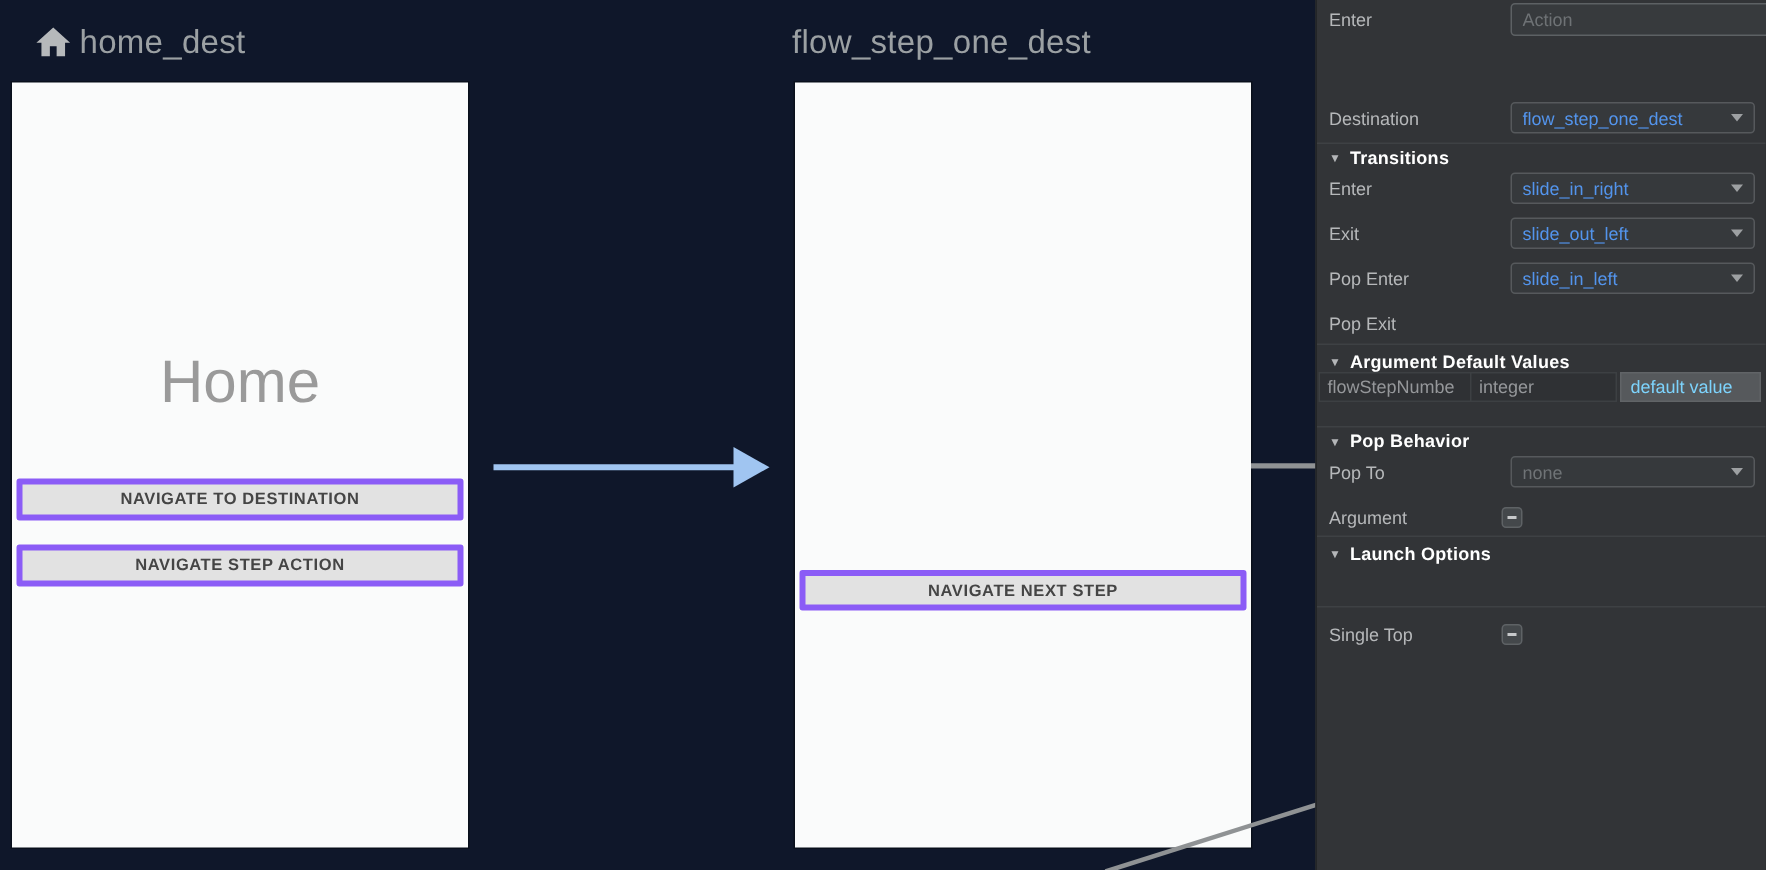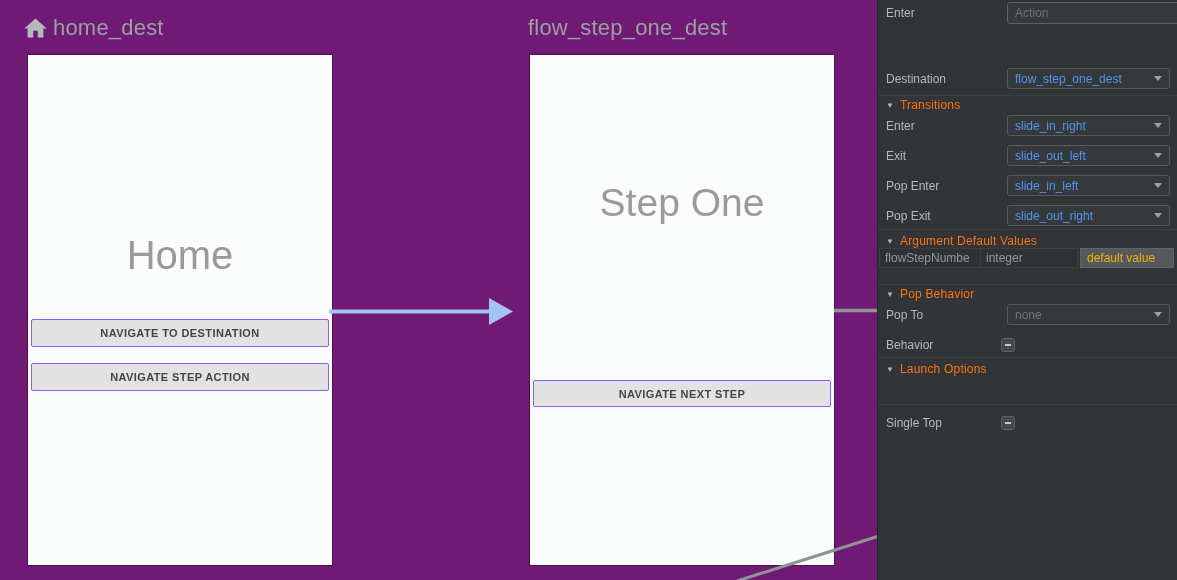--- a/index.html
+++ b/index.html
@@ -1,31 +1,31 @@
 <!DOCTYPE html>
 <html><head>
 <meta charset="utf-8">
 <style>
   * { margin:0; padding:0; box-sizing:border-box; }
   html,body { width:1177px; height:580px; overflow:hidden; background:#2c2e31;
               font-family:"Liberation Sans", sans-serif; }
-  .stage { position:absolute; left:0; top:0; width:877px; height:580px; background:#701a75; }
+  .stage { position:absolute; left:0; top:0; width:877px; height:580px; background:#0f172a; }
 
   
   .dest-title { position:absolute; top:10px; height:36px; display:flex; align-items:center;
                 color:#9ba0a3; font-size:22px; letter-spacing:0.2px; }
   .home-ic { width:27px; height:27px; margin-right:4px; }
 
   
   .screen { position:absolute; top:55px; width:304px; height:510px; background:#fafbfb;
             box-shadow:0 0 0 1px rgba(0,0,0,0.35); }
   .screen-title { position:absolute; left:0; right:0; text-align:center; color:#9a9a9a;
                   font-size:40px; font-weight:400; }
   .abtn { position:absolute; left:3px; right:3px; height:28px; background:#e2e2e2;
-          border:1px solid #8b5cf6; border-radius:2px; display:flex; align-items:center;
+          border:4px solid #8b5cf6; border-radius:2px; display:flex; align-items:center;
           justify-content:center; font-size:11px; font-weight:700; color:#454545;
           letter-spacing:0.4px; cursor:pointer; }
 
   svg.overlay { position:absolute; left:0; top:0; pointer-events:none; }
 
   
   .panel { position:absolute; left:877px; top:0; width:300px; height:580px;
            background:#323437; border-left:1px solid #232527; }
   .prow { position:absolute; left:8px; right:7px; height:22px; }
   .prow .lbl { position:absolute; left:0; top:0; height:22px; line-height:22px;
@@ -37,57 +37,56 @@
   input.tfield::placeholder { color:#6e7275; }
   .dropdown { background:#36393c; border:1px solid #56595c; border-radius:3px;
               display:flex; align-items:center; padding:0 7px; cursor:pointer; }
   .dd-text { font-size:12px; color:#5394ec; white-space:nowrap; overflow:hidden; flex:1; }
   .dropdown.disabled .dd-text { color:#6f7376; }
   .dd-arrow { width:0; height:0; border-left:4px solid transparent; border-right:4px solid transparent;
               border-top:5px solid #9da0a2; margin-left:4px; }
   .sep { position:absolute; left:0; right:0; height:1px; background:#3e4144; }
   .shdr { position:absolute; left:8px; right:7px; height:16px; display:flex; align-items:center; }
   .shdr .tri { font-size:8px; color:#b4b6b8; margin-right:6px; }
-  .shdr .htxt { font-size:12px; font-weight:400; color:#f97316; letter-spacing:0.2px; }
+  .shdr .htxt { font-size:12px; font-weight:700; color:#ffffff; letter-spacing:0.2px; }
   .argrow { position:absolute; left:1px; top:248px; height:20px; right:3px; }
   .argcell { position:absolute; top:0; height:20px; background:#2f3134; border:1px solid #3d4043;
              color:#95979a; font-size:12px; line-height:18px; padding:0 5px; overflow:hidden;
              white-space:nowrap; }
   .argdefault { position:absolute; top:0; height:20px; background:#56595c; border:1px solid #616467;
-                color:#eab308; font-size:12px; line-height:18px; padding:0 6px; overflow:hidden;
+                color:#7dd3fc; font-size:12px; line-height:18px; padding:0 6px; overflow:hidden;
                 white-space:nowrap; }
   .chk { position:absolute; left:115px; top:4px; width:14px; height:14px; background:#44484b;
          border:1px solid #5e6265; border-radius:3px; cursor:pointer; }
   .chk::after { content:""; position:absolute; left:3px; right:3px; top:5px; height:2px;
                 background:#c7c9cb; }
   .rowsm { height:16px; }
   .rowsm .lbl { height:16px; line-height:16px; }
 </style>
 </head>
 <body>
 
 <div class="stage">
 
   <div class="dest-title" style="left:22px;">
     <svg class="home-ic" viewBox="0 0 24 24">
       <path d="M10 20v-6h4v6h5v-8h3L12 3 2 12h3v8z" fill="#b6b9bb"></path>
     </svg>
     <span>home_dest</span>
   </div>
-  <div class="screen" style="left:28px;">
+  <div class="screen" style="left:8px;">
     <div class="screen-title" style="top:178px;">Home</div>
     <div class="abtn" style="top:264px;">NAVIGATE TO DESTINATION</div>
     <div class="abtn" style="top:308px;">NAVIGATE STEP ACTION</div>
   </div>
 
   <div class="dest-title" style="left:528px;">
     <span>flow_step_one_dest</span>
   </div>
   <div class="screen" style="left:530px;">
-    <div class="screen-title" style="top:126px; font-size:39px;">Step One</div>
     <div class="abtn" style="top:325px; height:27px;">NAVIGATE NEXT STEP</div>
   </div>
 
   <svg class="overlay" width="877" height="580">
     <line x1="329" y1="311.5" x2="491" y2="311.5" stroke-width="4" stroke="#a0c5f1"></line>
     <polygon points="489,298 489,325 513,311.5" fill="#a0c5f1"></polygon>
     <line x1="834" y1="310.5" x2="878" y2="310.5" stroke-width="3.5" stroke="#8f9294"></line>
     <line x1="737" y1="581" x2="879" y2="536" stroke-width="3" stroke="#8f9294"></line>
   </svg>
 </div>
@@ -134,24 +133,20 @@
   <div class="prow" style="top:145px;">
     <span class="lbl">Exit</span>
     <div class="dropdown ctrl">
       <span class="dd-text">slide_out_left</span>
       <span class="dd-arrow"></span>
     </div>
   </div>
 
   <div class="prow" style="top:205px;">
     <span class="lbl">Pop Exit</span>
-    <div class="dropdown ctrl">
-      <span class="dd-text">slide_out_right</span>
-      <span class="dd-arrow"></span>
-    </div>
   </div>
 
   <div class="sep" style="top:229px;"></div>
 
   <div class="shdr" style="top:233px;">
     <span class="tri">▼</span>
     <span class="htxt">Argument Default Values</span>
   </div>
 
   <div class="argrow">
@@ -169,21 +164,21 @@
 
   <div class="prow" style="top:304px;">
     <span class="lbl">Pop To</span>
     <div class="dropdown ctrl disabled">
       <span class="dd-text">none</span>
       <span class="dd-arrow"></span>
     </div>
   </div>
 
   <div class="prow rowsm" style="top:337px;">
-    <span class="lbl">Behavior</span>
+    <span class="lbl">Argument</span>
     <span class="chk" style="top:1px;"></span>
   </div>
 
   <div class="sep" style="top:357px;"></div>
 
   <div class="shdr" style="top:361px;">
     <span class="tri">▼</span>
     <span class="htxt">Launch Options</span>
   </div>
 

